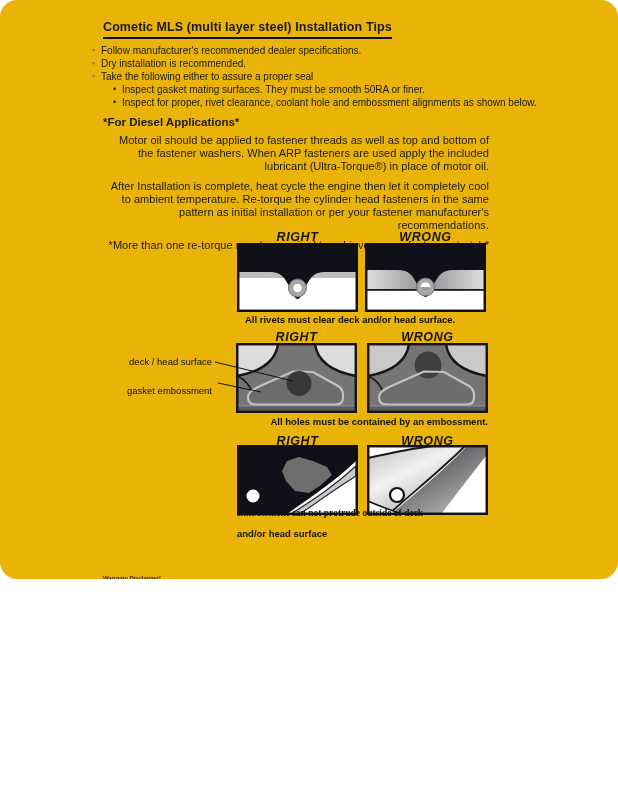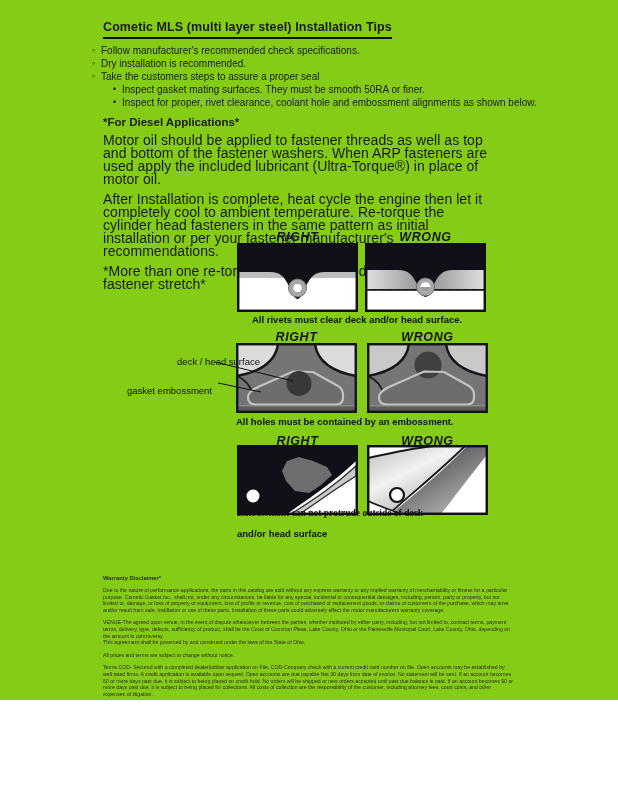--- a/index.html
+++ b/index.html
@@ -1,51 +1,51 @@
 <!DOCTYPE html>
 <html><head>
 <meta charset="utf-8">
 <style>
   html,body{margin:0;padding:0;background:#fff;}
-  .page{position:relative;width:618px;height:700px;background:#84cc16;overflow:hidden;
-        font-family:"Liberation Sans",sans-serif;color:#1a1a1a;}
+  .page{position:relative;width:618px;height:579px;background:#eab308;overflow:hidden;
+        font-family:"Liberation Sans",sans-serif;color:#1a1a1a;border-radius:17px;}
 
   
   .doc-title{position:absolute;left:103px;top:20px;margin:0;font-size:12.5px;font-weight:bold;
              letter-spacing:.1px;border-bottom:2px solid #101018;padding-bottom:3px;white-space:nowrap;}
   .tips{position:absolute;left:92px;top:44px;width:470px;font-size:10px;line-height:13px;}
   .b-row{display:flex;align-items:flex-start;}
   .b-row.sub{padding-left:21px;}
   .b-marker{width:9px;flex:none;font-size:9px;}
   .b-marker.o::before{content:"◦";}
   .b-marker.f::before{content:"•";}
 
   
   .diesel{position:absolute;left:103px;top:116px;width:402px;}
   .diesel h2{margin:0 0 6px 0;font-size:11.5px;font-weight:bold;}
-  .diesel p{margin:0 16px 7px 0;font-size:14px;line-height:13px;letter-spacing:.05px;}
+  .diesel p{margin:0 16px 7px 0;font-size:11px;line-height:13px;letter-spacing:.05px;text-align:right;}
 
   
   .diagrams{position:absolute;left:0;top:230px;width:618px;height:332px;}
   .dg-label{position:absolute;width:121px;text-align:center;font-size:12.5px;font-weight:bold;
             letter-spacing:.6px;color:#15151b;font-style:italic;}
   .dg-box{position:absolute;width:121px;height:70px;}
   .dg-caption{position:absolute;font-size:9.5px;font-weight:bold;line-height:11px;color:#111;}
   .callout{position:absolute;left:0;width:212px;text-align:right;font-size:9.5px;color:#111;}
   .leader-svg{position:absolute;left:0;top:0;width:618px;height:332px;pointer-events:none;}
 
   
   .r1-label-right{left:237px;top:0;}   .r1-label-wrong{left:365px;top:0;}
   .r1-box-right{left:237px;top:13px;height:69px;}  .r1-box-wrong{left:365px;top:13px;height:69px;}
-  .r1-caption{left:252px;top:84px;}
+  .r1-caption{left:245px;top:84px;}
   
   .r2-label-right{left:236px;top:100px;} .r2-label-wrong{left:367px;top:100px;}
   .r2-box-right{left:236px;top:113px;}   .r2-box-wrong{left:367px;top:113px;}
-  .r2-caption{left:236px;top:186px;width:252px;text-align:left;}
-  .callout-a{top:115px;} .callout-b{top:126px;padding-left:48px;} .callout-c{top:155px;}
+  .r2-caption{left:236px;top:186px;width:252px;text-align:right;}
+  .callout-a{top:115px;} .callout-b{top:126px;} .callout-c{top:155px;}
   
   .r3-label-right{left:237px;top:204px;} .r3-label-wrong{left:367px;top:204px;}
   .r3-box-right{left:237px;top:215px;}   .r3-box-wrong{left:367px;top:215px;}
   .r3-caption1{left:237px;top:278px;font-family:Liberation Serif, serif;}    .r3-caption2{left:237px;top:298px;}
 
   
   .disclaimer{position:absolute;left:103px;top:575px;width:411px;color:#2b2b2b;}
   .disclaimer h3{margin:0 0 6px 0;font-size:5.8px;font-weight:bold;}
   .disclaimer p{margin:0 0 6px 0;font-size:5.2px;line-height:6.6px;}
   .disclaimer p.tight{margin-bottom:0;}
@@ -56,29 +56,29 @@
 </head>
 <body>
 
 <div class="page">
 
   <h1 class="doc-title">Cometic MLS (multi layer steel) Installation Tips</h1>
 
   <div class="tips">
     <div class="b-row">
       <span class="b-marker o"></span>
-      <span>Follow manufacturer's recommended check specifications.</span>
+      <span>Follow manufacturer's recommended dealer specifications.</span>
     </div>
     <div class="b-row">
       <span class="b-marker o"></span>
       <span>Dry installation is recommended.</span>
     </div>
     <div class="b-row">
       <span class="b-marker o"></span>
-      <span>Take the customers steps to assure a proper seal</span>
+      <span>Take the following either to assure a proper seal</span>
     </div>
     <div class="b-row sub">
       <span class="b-marker f"></span>
       <span>Inspect gasket mating surfaces.  They must be smooth 50RA or finer.</span>
     </div>
     <div class="b-row sub">
       <span class="b-marker f"></span>
       <span>Inspect for proper, rivet clearance, coolant hole and embossment alignments as shown below.</span>
     </div>
   </div>

